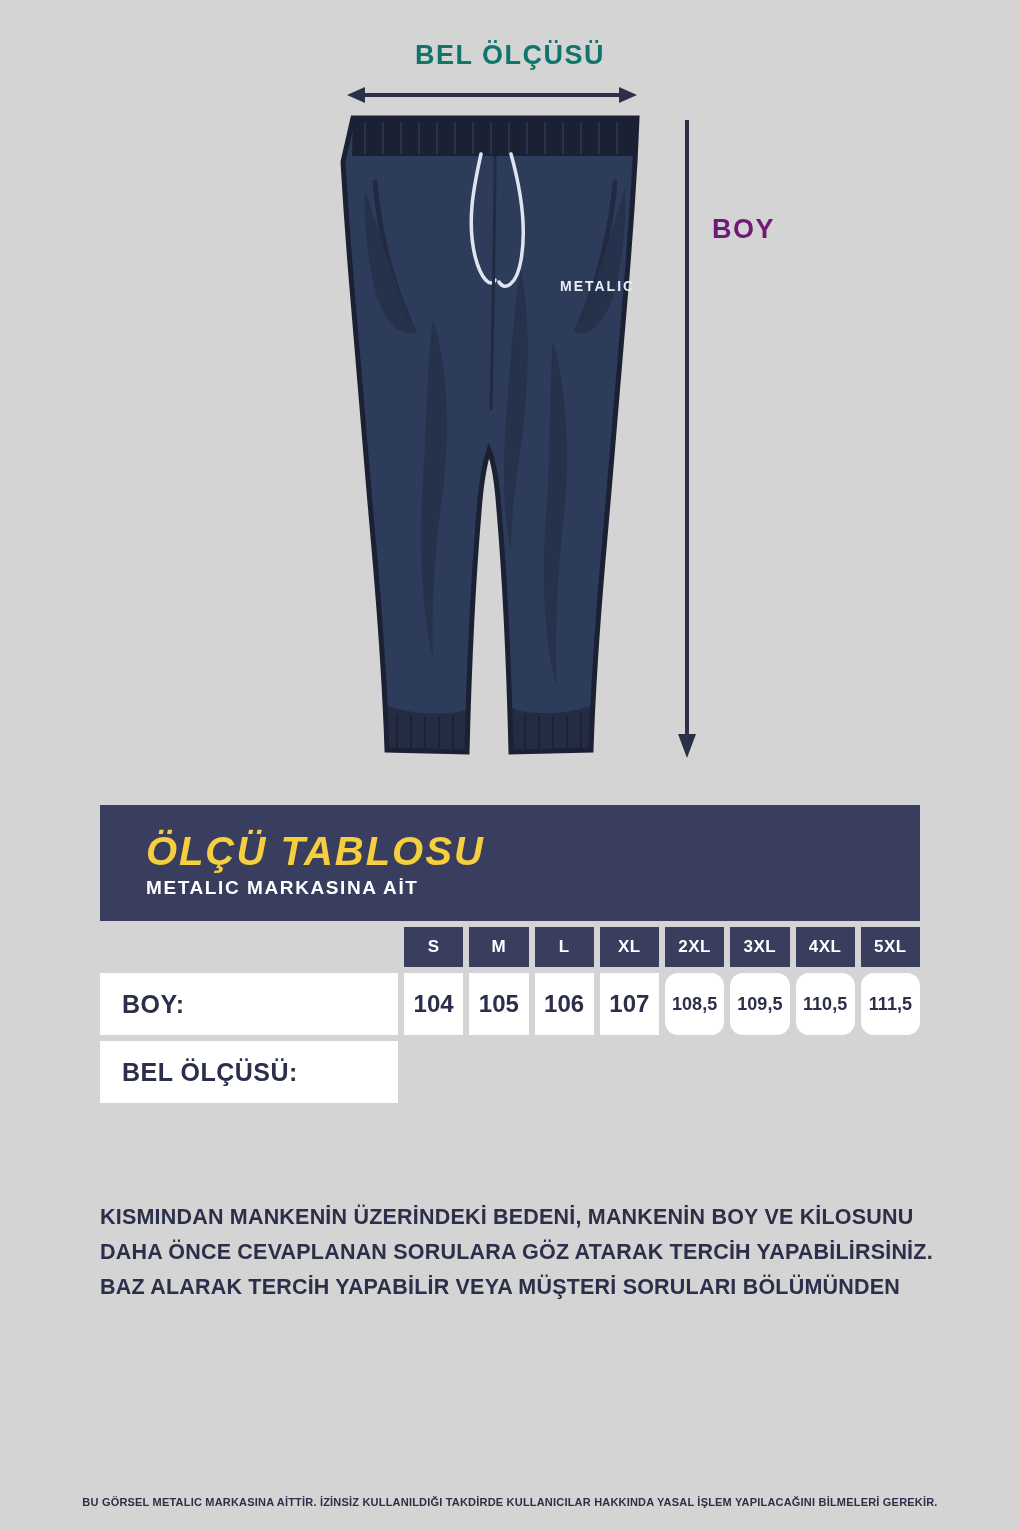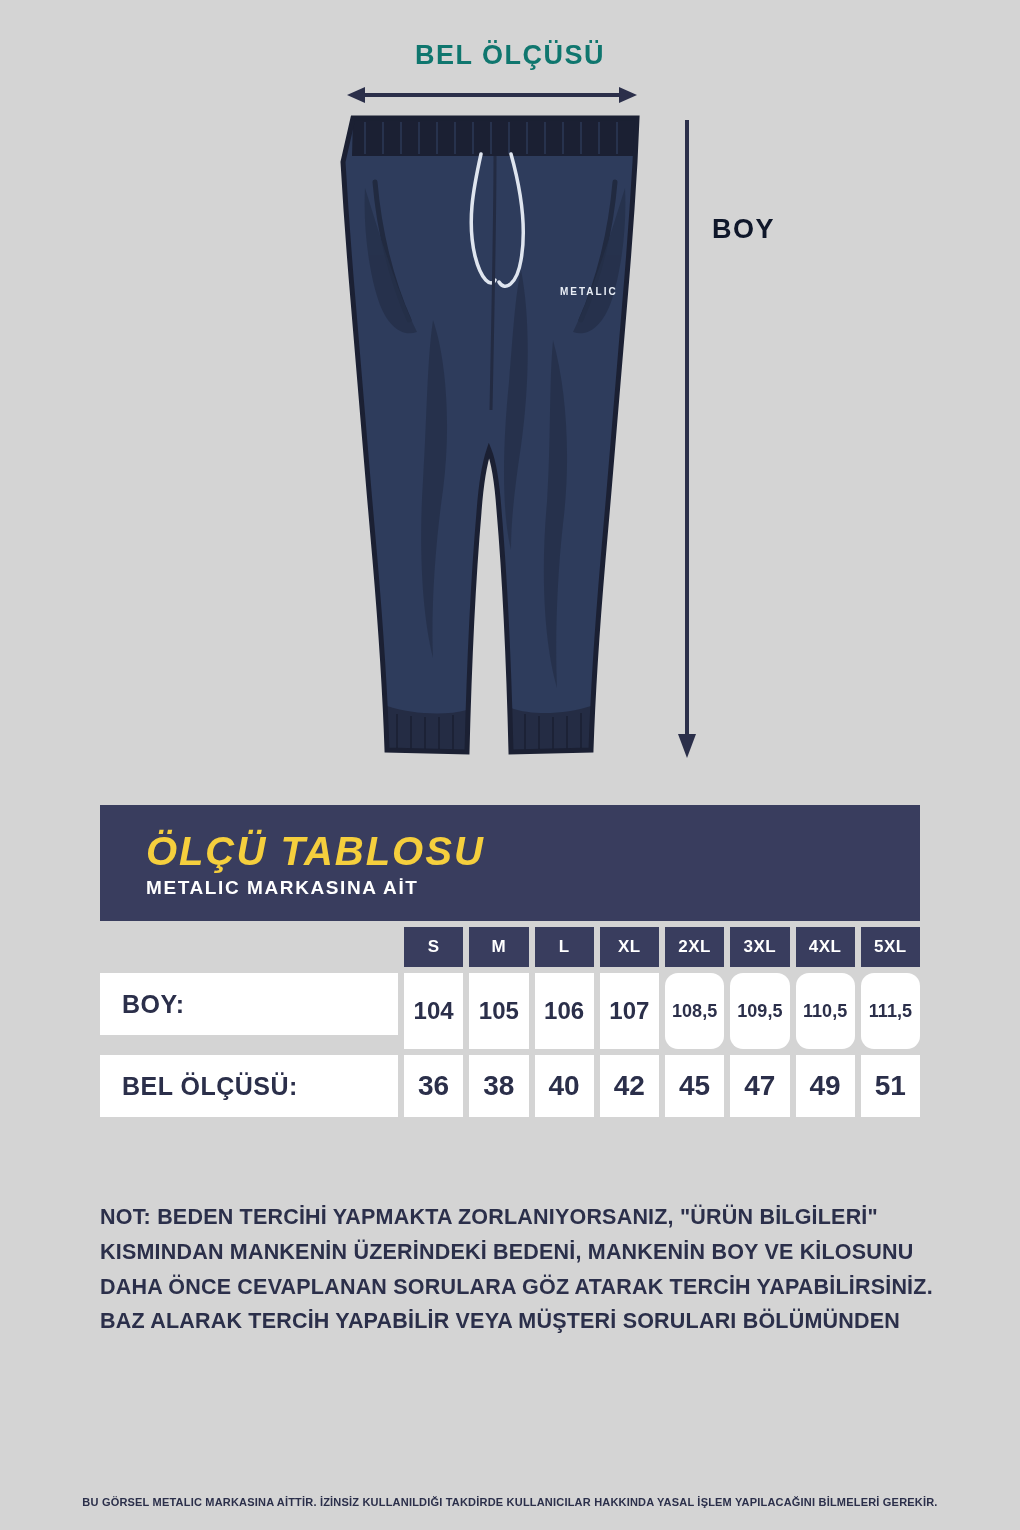--- a/index.html
+++ b/index.html
@@ -43,45 +43,44 @@
     width: 290px;
     height: 22px;
   }
   .boy-label {
     position: absolute;
     top: 214px;
     left: 712px;
     font-size: 27px;
     font-weight: bold;
     letter-spacing: 1.5px;
-    color: #0f172a;
+    color: #701a75;
   }
   .boy-arrow {
     position: absolute;
     top: 118px;
     left: 672px;
     width: 30px;
     height: 640px;
   }
   .pants {
     position: absolute;
     top: 110px;
     left: 335px;
     width: 320px;
     height: 660px;
   }
   .brandmark {
     position: absolute;
     top: 278px;
     left: 560px;
-    font-size: 10px;
+    font-size: 14px;
     font-weight: bold;
     letter-spacing: 2px;
     color: #e9eef6;
-    margin-top: 8px;
   }
 
   
   .card {
     position: absolute;
     top: 805px;
     left: 100px;
     width: 820px;
   }
   .card-header {
@@ -148,21 +147,21 @@
     font-size: 17px;
     font-weight: bold;
     letter-spacing: 0.5px;
   }
   .head-row .rowlabel {
     background: transparent;
   }
   .body-row .cell {
     background: #ffffff;
     color: #2b2f4a;
-    height: 76px;
+    height: 62px;
     font-size: 24px;
     font-weight: bold;
   }
   .body-row .cell.small {
     font-size: 18px;
     border-radius: 13px;
   }
   .body-row.r1 .rowlabel { height: 62px; }
   .body-row.r2 .cell { height: 62px; font-size: 28px; }
   .body-row.r2 .rowlabel { height: 62px; }
@@ -324,37 +323,26 @@
           <div class="cell">107</div>
           <div class="cell small">108,5</div>
           <div class="cell small">109,5</div>
           <div class="cell small">110,5</div>
           <div class="cell small">111,5</div>
         </div>
       </div>
 
       <div class="trow body-row r2">
         <div class="rowlabel">BEL ÖLÇÜSÜ:</div>
-        <div class="cells">
-          <div class="cell">36</div>
-          <div class="cell">38</div>
-          <div class="cell">40</div>
-          <div class="cell">42</div>
-          <div class="cell">45</div>
-          <div class="cell">47</div>
-          <div class="cell">49</div>
-          <div class="cell">51</div>
-        </div>
       </div>
 
     </div>
   </div>
 
   <div class="note">
-    <p>NOT: BEDEN TERCİHİ YAPMAKTA ZORLANIYORSANIZ, "ÜRÜN BİLGİLERİ"</p>
     <p>KISMINDAN MANKENİN ÜZERİNDEKİ BEDENİ, MANKENİN BOY VE KİLOSUNU</p>
     <p>DAHA ÖNCE CEVAPLANAN SORULARA GÖZ ATARAK TERCİH YAPABİLİRSİNİZ.</p>
     <p>BAZ ALARAK TERCİH YAPABİLİR VEYA MÜŞTERİ SORULARI BÖLÜMÜNDEN</p>
   </div>
 
   <div class="footer">BU GÖRSEL METALIC MARKASINA AİTTİR. İZİNSİZ KULLANILDIĞI TAKDİRDE KULLANICILAR HAKKINDA YASAL İŞLEM YAPILACAĞINI BİLMELERİ GEREKİR.</div>
 
 </div>
 
 </body></html>

